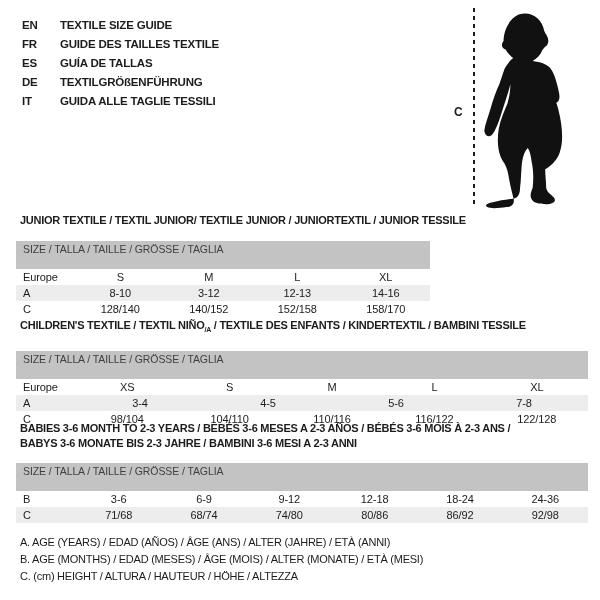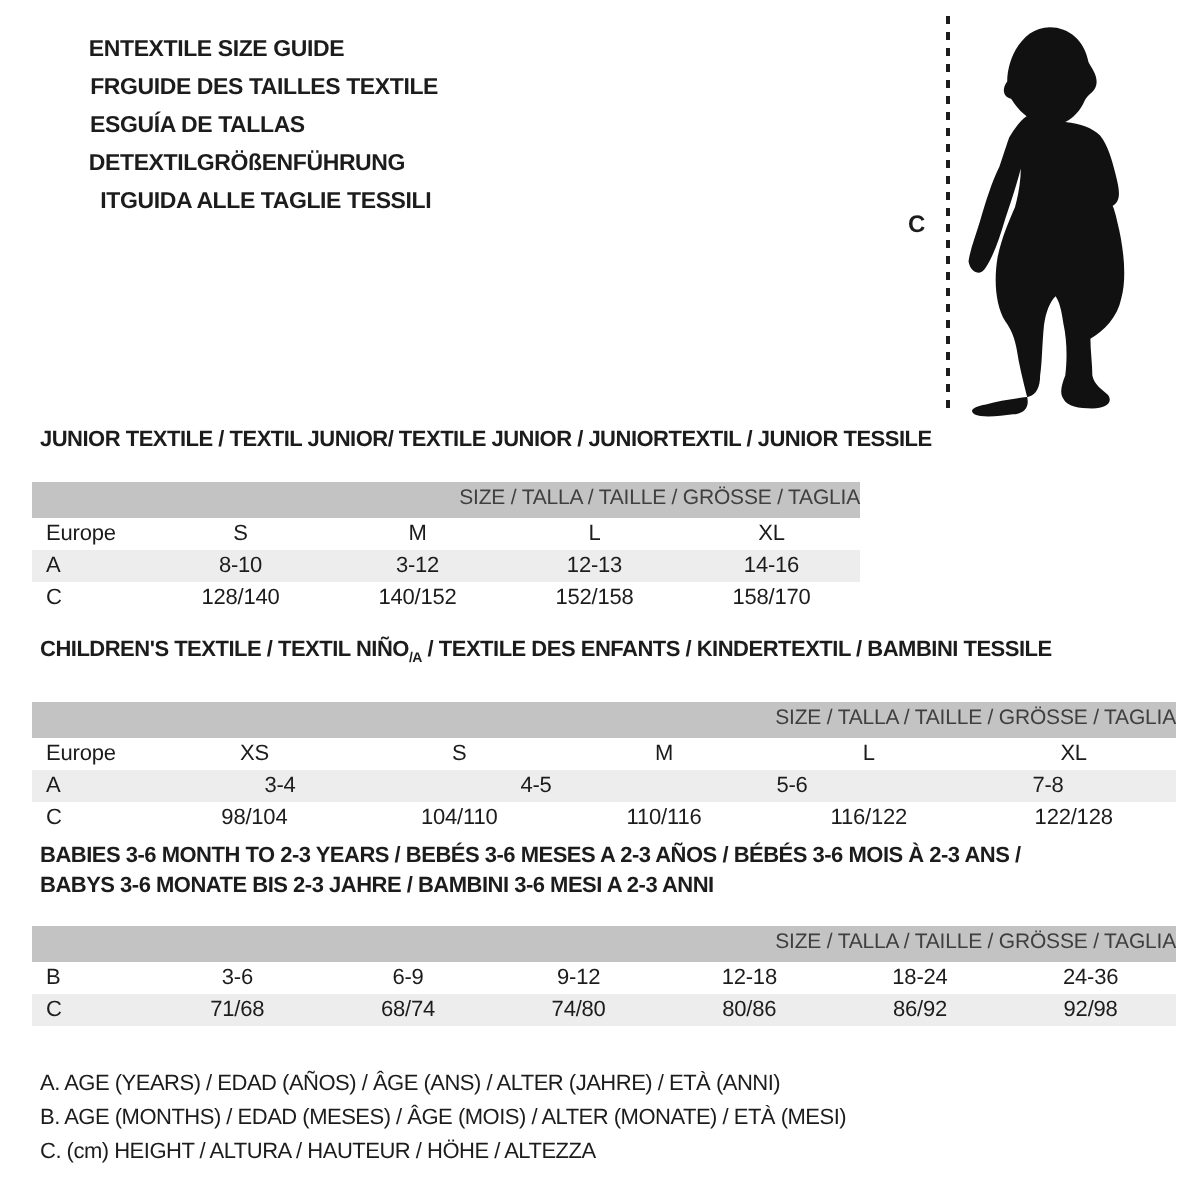--- a/index.html
+++ b/index.html
@@ -2,21 +2,21 @@
 <html><head>
 <meta charset="utf-8">
 <style>
   html,body { margin:0; padding:0; background:#ffffff; }
   .page {
     position:relative; width:600px; height:600px; background:#ffffff;
     font-family:"Liberation Sans", sans-serif; color:#1c1c1c; overflow:hidden;
   }
 
   
-  .lang-block { position:absolute; top:15px; left:22px;text-align:right; }
+  .lang-block { position:absolute; top:15px; left:22px; }
   .lang-row { display:flex; height:19px; align-items:center;
               font-weight:bold; font-size:11.5px; letter-spacing:-0.2px; }
   .lang-code { width:38px; }
 
   
   .dash-line { position:absolute; left:473px; top:8px; width:2px; height:198px;
                background-image:repeating-linear-gradient(to bottom,#1c1c1c 0 4px, transparent 4px 8px); }
   .figure-c { position:absolute; left:454px; top:105px; font-size:12px; font-weight:bold; }
   .baby-svg { position:absolute; left:478px; top:2px; width:117px; height:208px; }
 
@@ -24,22 +24,22 @@
   .size-section { position:absolute; left:16px; }
   .s0 { top:213px; width:414px; }
   .s1 { top:318px; width:572px; }
   .s2 { top:421px; width:572px; }
   .sec-title { font-weight:bold; font-size:11px; letter-spacing:-0.25px; line-height:15px;
                margin-left:4px; white-space:nowrap; }
   .sec-title .sub { font-size:7px; vertical-align:sub; }
   .s0 .size-table { margin-top:13px; }
   .s1 .size-table { margin-top:14px; }
   .s2 .size-table { margin-top:12px; }
-  .size-bar { height:18px; line-height:16px; background:#c3c3c3; color:#3f3f3f;
-              font-size:10.5px; letter-spacing:-0.1px; padding-left:7px;text-align:right; }
+  .size-bar { height:28px; line-height:16px; background:#c3c3c3; color:#3f3f3f;
+              font-size:10.5px; letter-spacing:-0.1px; padding-left:7px; }
   .trow { display:flex; height:16px; line-height:16px; font-size:11px; letter-spacing:-0.1px; }
   .trow.shaded { background:#ededed; }
   .tlabel { width:60px; padding-left:7px; box-sizing:border-box; }
   .tcell { flex:1; text-align:center; }
 
   
   .legend-block { position:absolute; left:20px; top:534px; }
   .legend-line { height:17px; line-height:17px; font-weight:normal; font-size:11px;
                  letter-spacing:-0.25px; white-space:nowrap; }
 </style>

